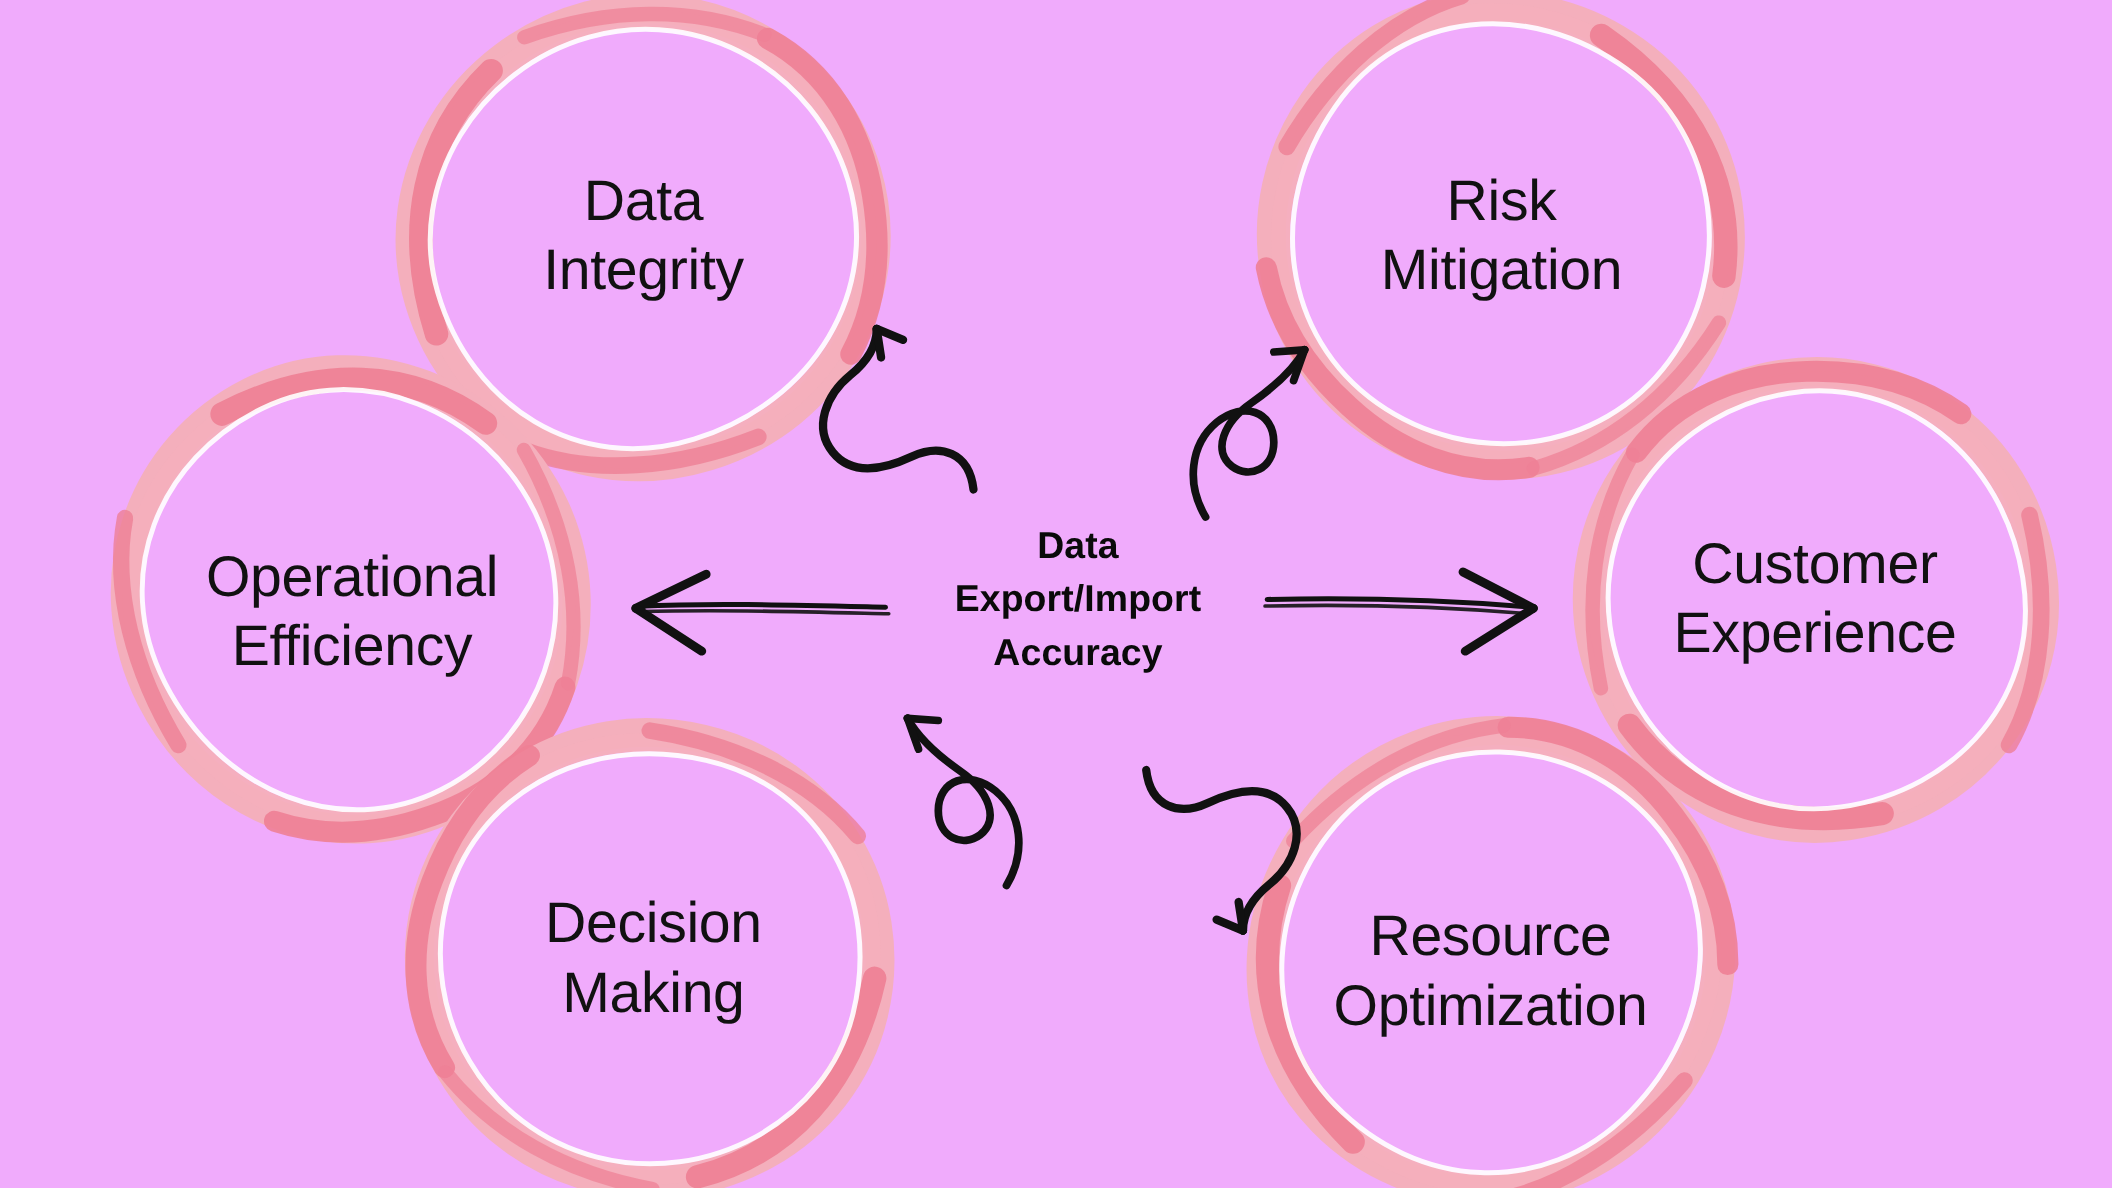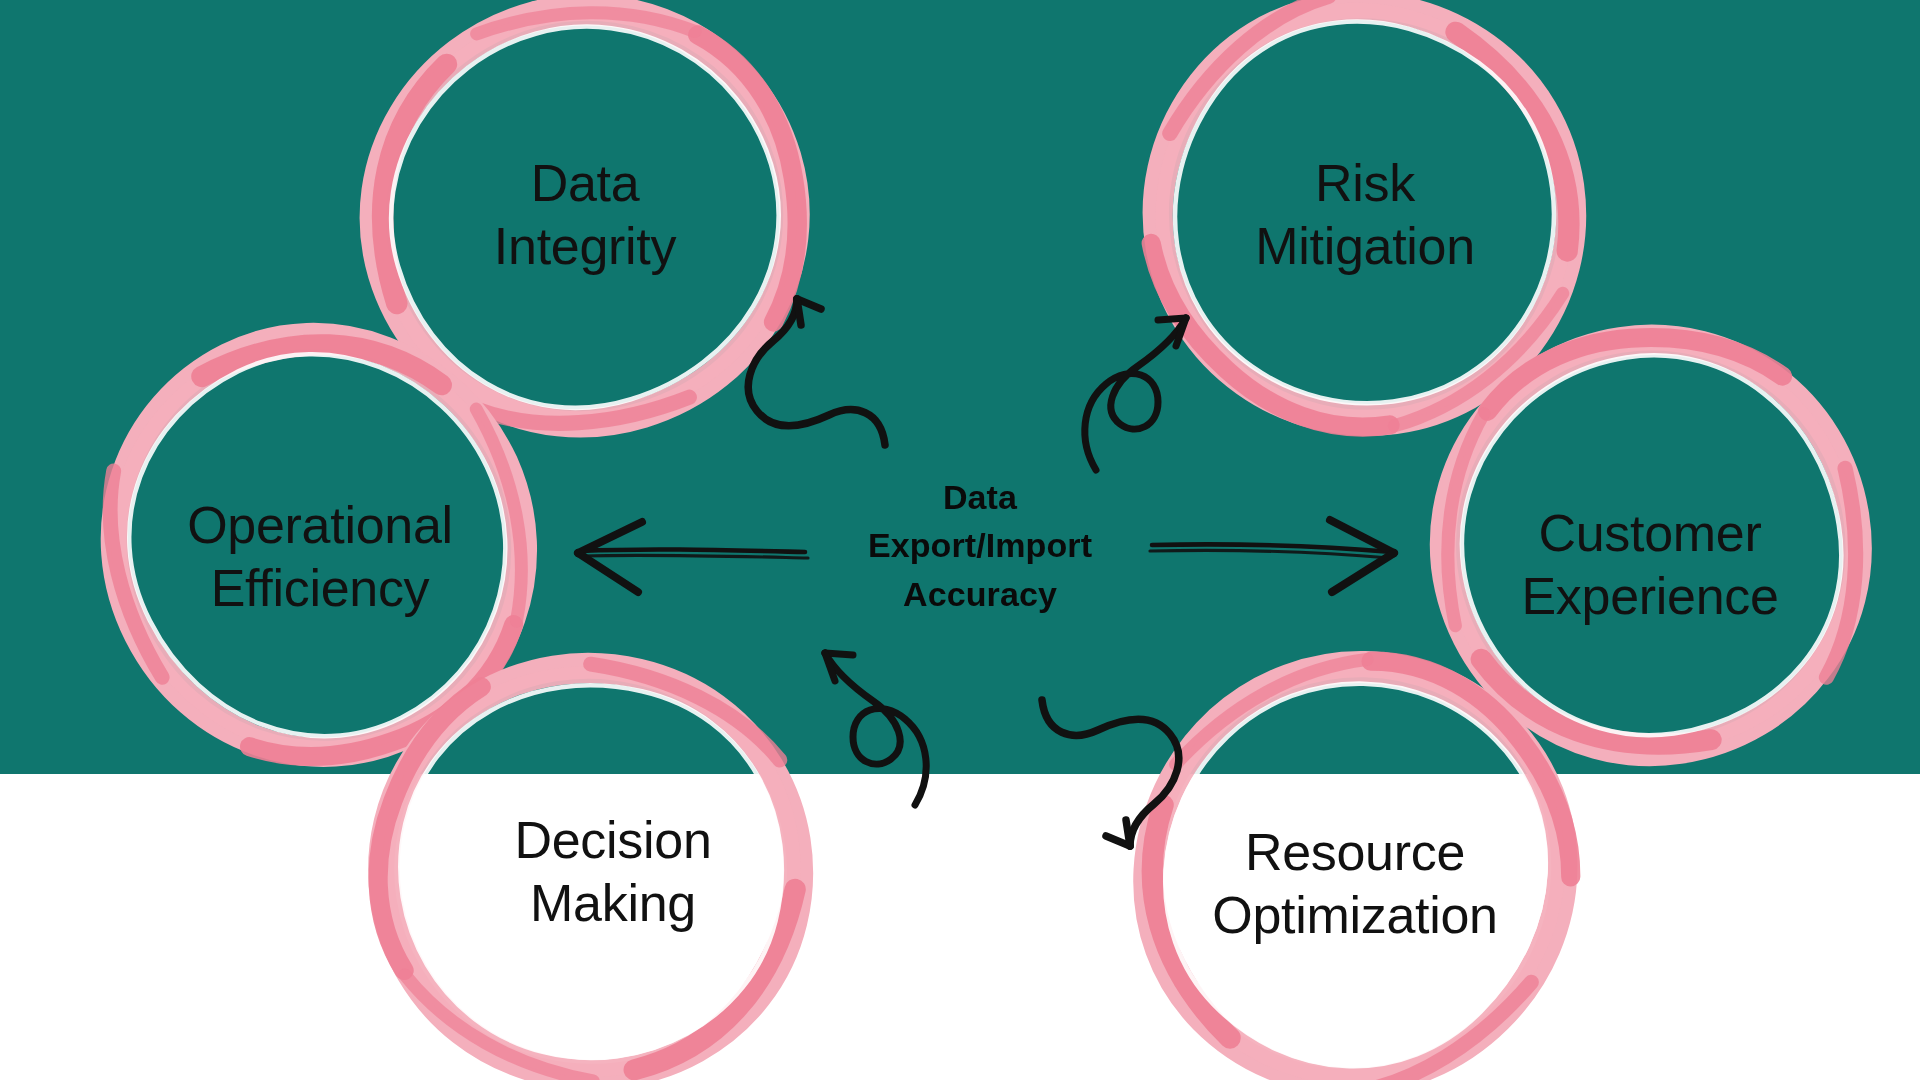--- a/index.html
+++ b/index.html
@@ -10,22 +10,22 @@
   }
   body {
     width: 1920px;
     height: 1080px;
     overflow: hidden;
     font-family: "Liberation Sans", sans-serif;
   }
   #canvas {
     position: relative;
     width: 1920px;
-    height: 774px;
-    background: #0f766e;
+    height: 1080px;
+    background: #f0abfc;
   }
   #art {
     position: absolute;
     top: 0;
     left: 0;
     width: 1920px;
     height: 1080px;
   }
   .node-label {
     position: absolute;
@@ -167,24 +167,24 @@
 
   <div class="node-label" style="left:585px; top:215px; width:340px;">Data
 Integrity</div>
 
   <div class="node-label" style="left:1365px; top:215px; width:360px;">Risk
 Mitigation</div>
 
   <div class="node-label" style="left:320px; top:557px; width:400px;">Operational
 Efficiency</div>
 
-  <div class="node-label" style="left:1650px; top:545px; width:400px;margin-top:20px;">Customer
+  <div class="node-label" style="left:1650px; top:545px; width:400px;">Customer
 Experience</div>
 
-  <div class="node-label" style="left:613px; top:872px; width:360px;">Decision
+  <div class="node-label" style="left:594px; top:872px; width:360px;">Decision
 Making</div>
 
   <div class="node-label" style="left:1355px; top:872px; width:420px;margin-top:12px;">Resource
 Optimization</div>
 
   <div class="center-label" style="left:980px; top:545px; width:360px;">Data
 Export/Import
 Accuracy</div>
 
 </div>

